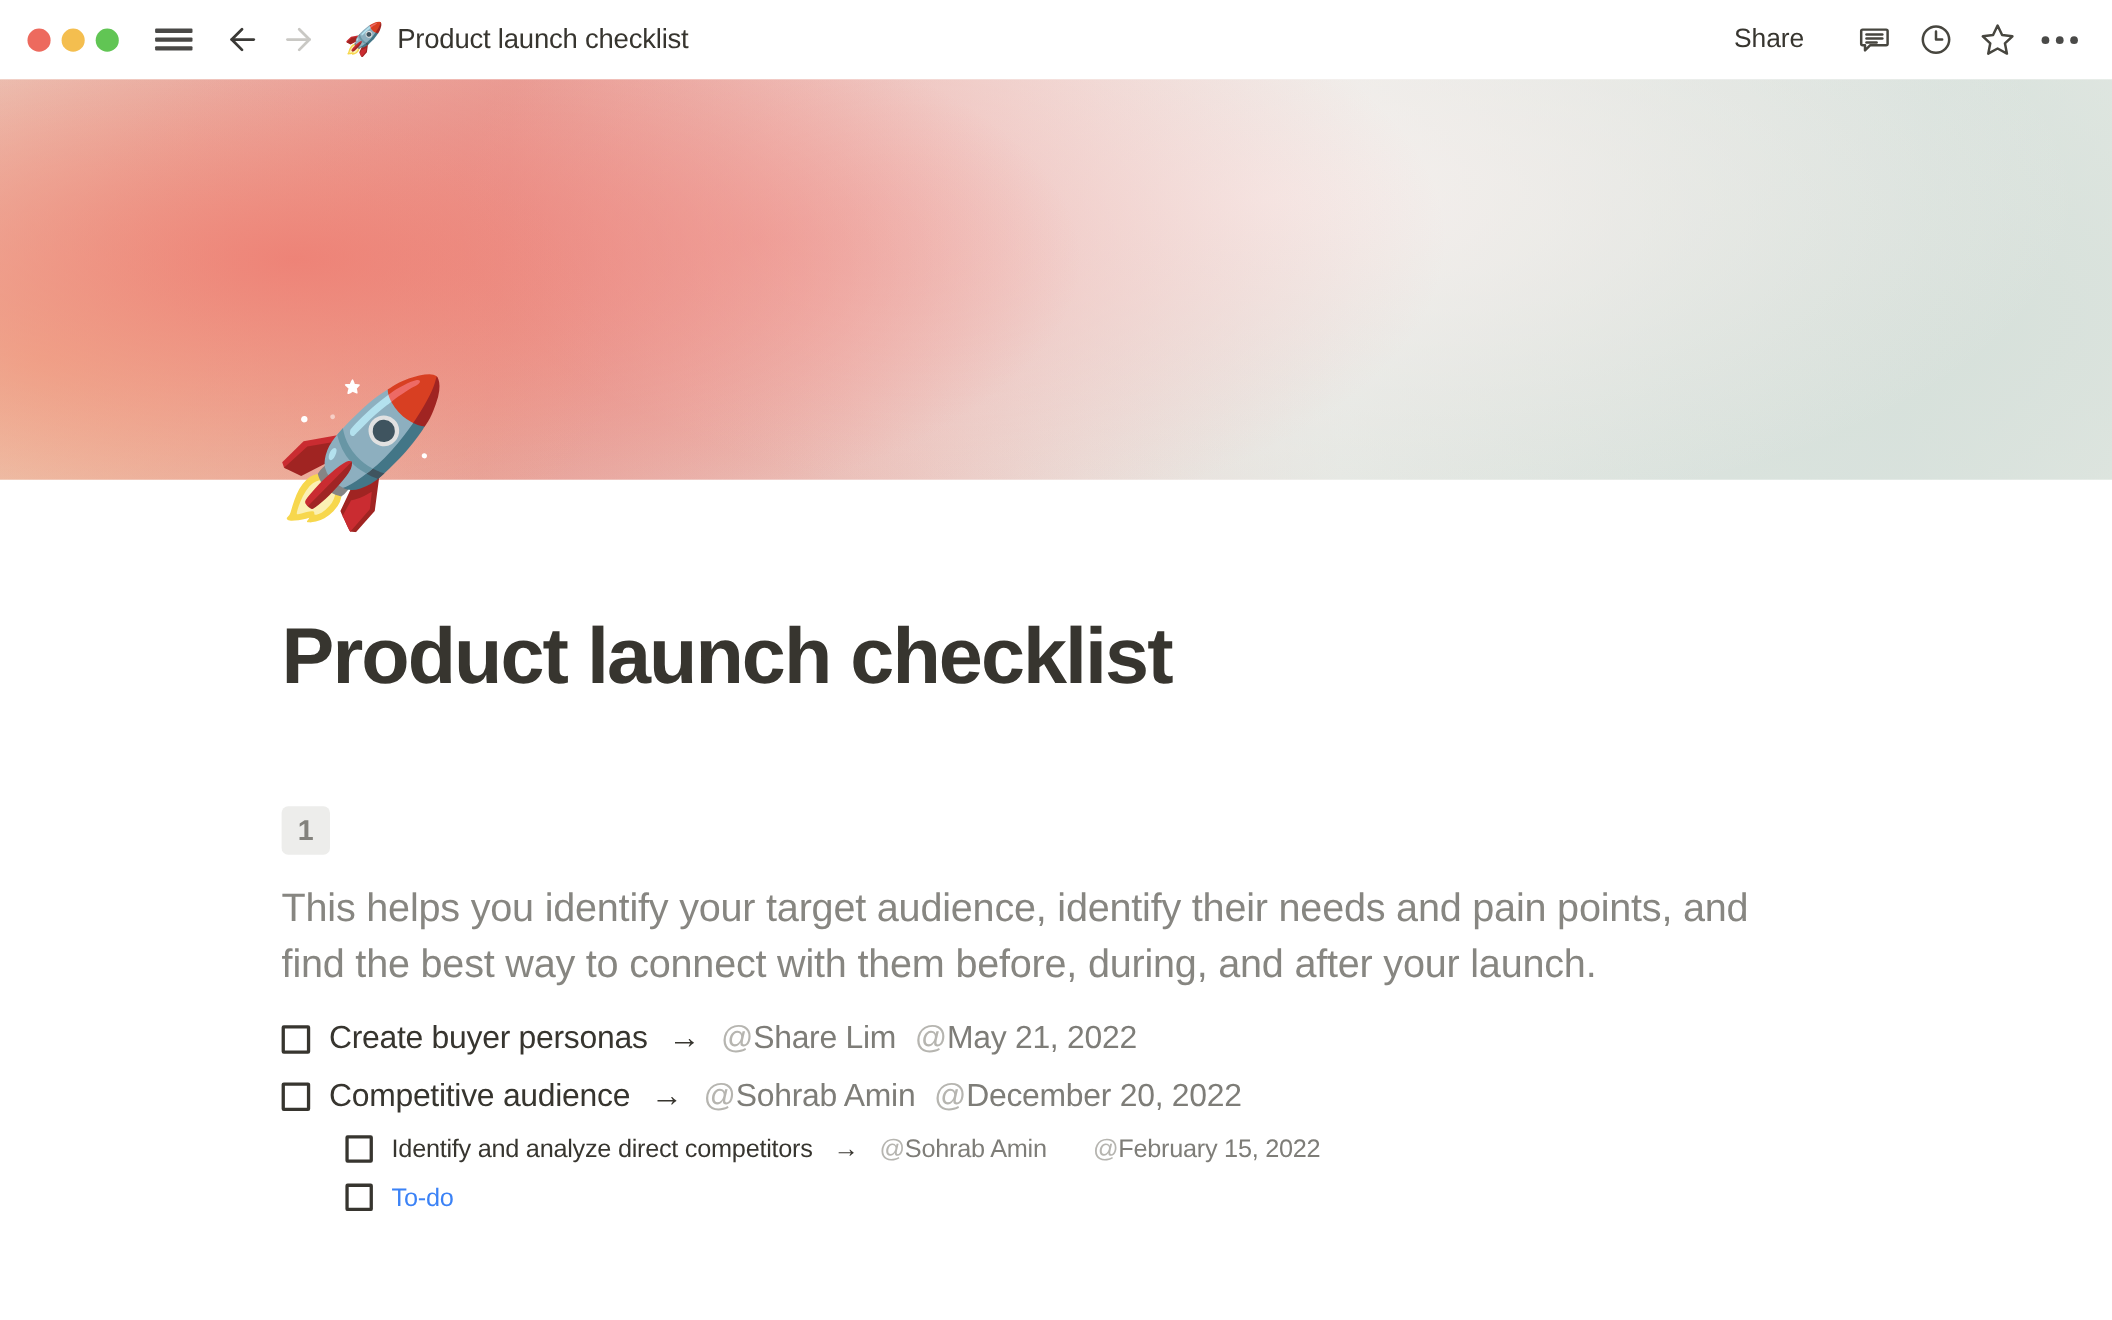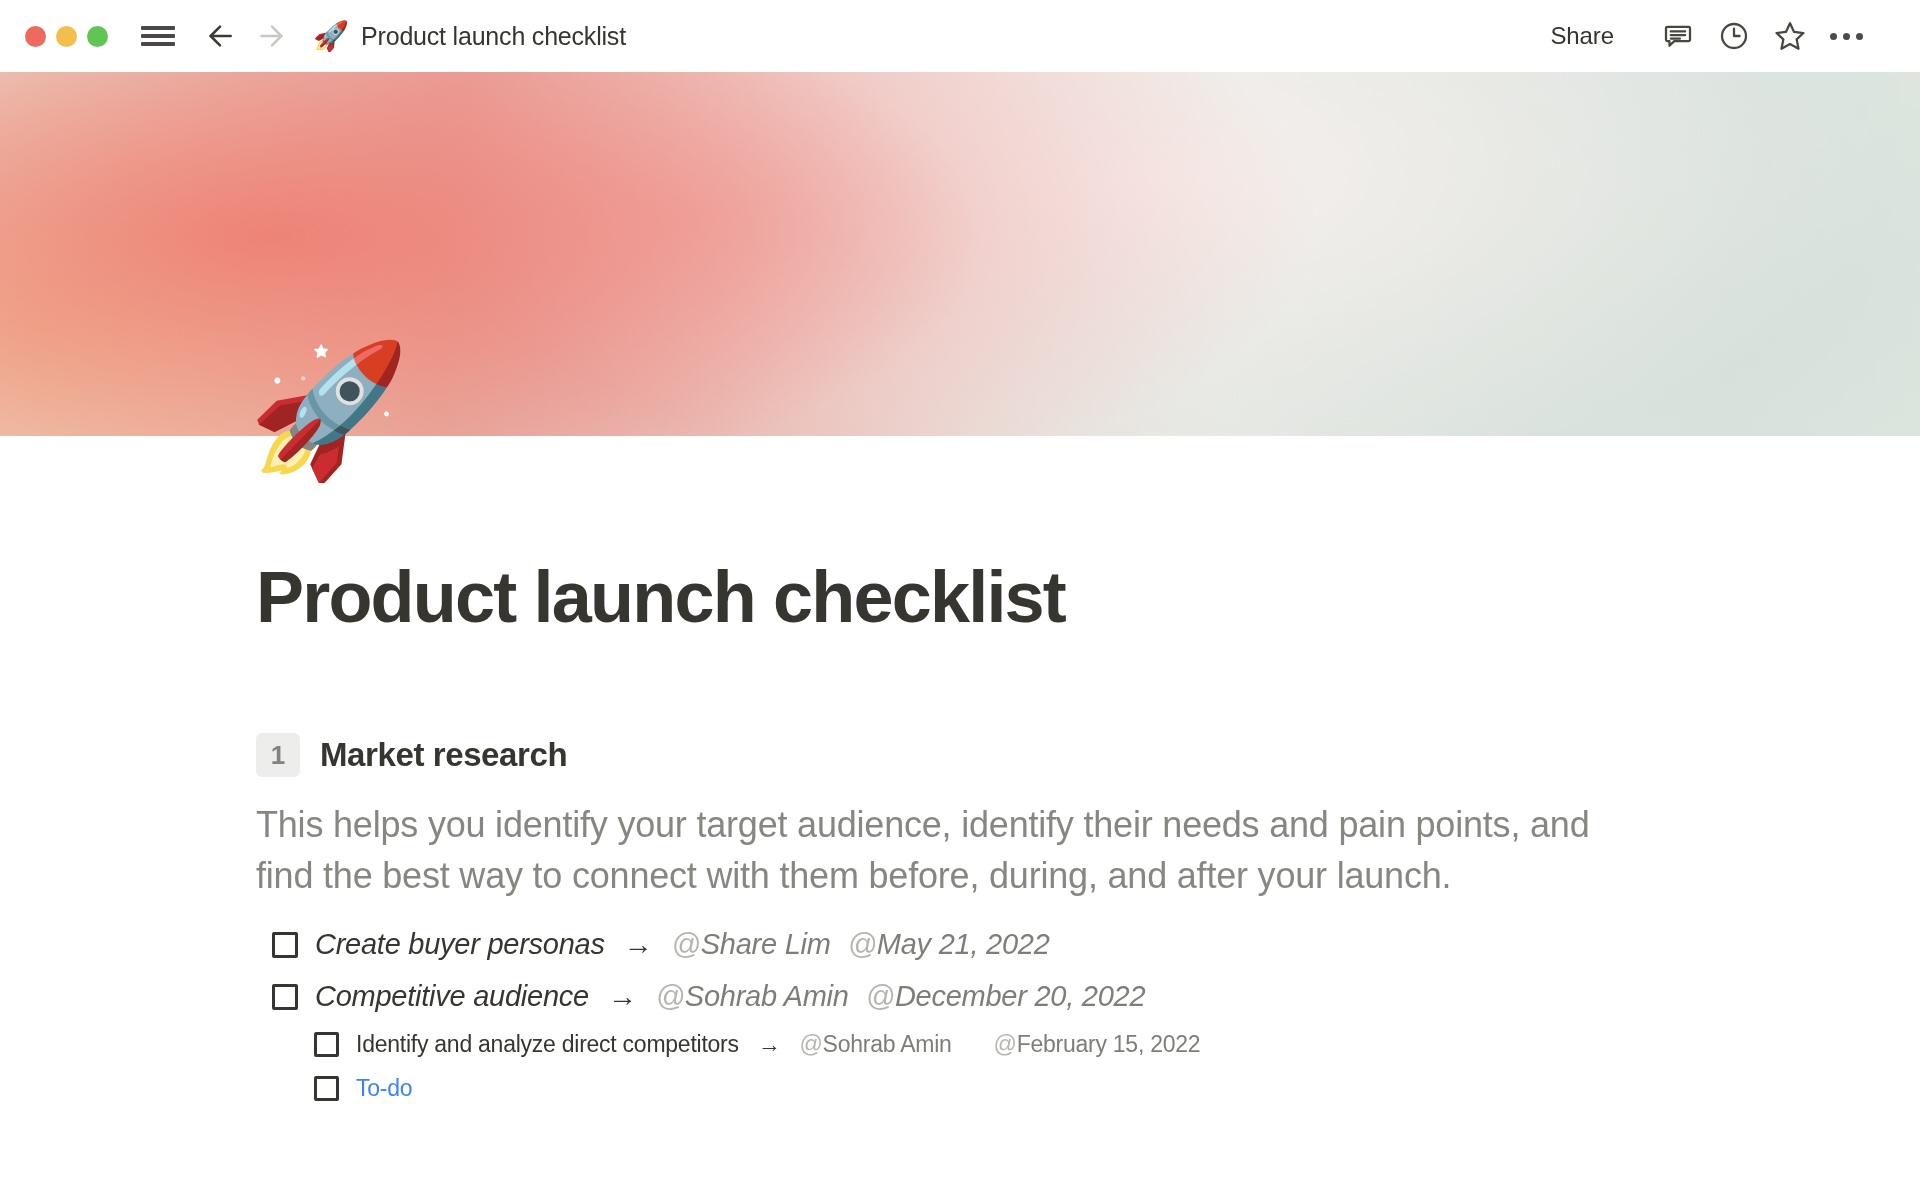--- a/index.html
+++ b/index.html
@@ -35,21 +35,21 @@
   .nav-arrows { display:flex; align-items:center; margin-left:26px; gap:14px; }
   .nav-arrow { width:38px; height:38px; display:flex; align-items:center; justify-content:center; cursor:pointer; }
 
   .doc-chip { display:flex; align-items:center; margin-left:22px; gap:12px; cursor:pointer; }
   .doc-chip .emoji { font-size:29px; line-height:1; }
   .doc-chip .doc-title {
     font-size:25px; color:#37352F; letter-spacing:-0.2px; white-space:nowrap;
   }
 
   .tb-right {
-    margin-left:auto; display:flex; align-items:center; gap:0; padding-right:46px;
+    margin-left:auto; display:flex; align-items:center; gap:0; padding-right:20px;
   }
   .share-btn {
     font-size:24px; color:#37352F; padding:8px 14px; cursor:pointer;
     letter-spacing:-0.1px; margin-right:22px;
   }
   .tb-icon {
     width:56px; height:48px; display:flex; align-items:center; justify-content:center;
     cursor:pointer;
   }
   .dots { display:flex; gap:6px; align-items:center; }
@@ -111,21 +111,21 @@
     max-width:1350px; letter-spacing:-0.2px;
   }
 
   
   .todo-list { margin-top:18px; }
   .todo {
     display:flex; align-items:center; gap:17px;
     padding:7px 0;
     font-size:29px; letter-spacing:-0.25px; line-height:1.3;
   }
-  .todo.level-1 { margin-left:16px;font-style:italic; }
+  .todo.level-1 { margin-left:0px; }
   .todo.level-2 { margin-left:58px; font-size:23px; }
 
   .checkbox {
     width:26px; height:26px;
     border:3px solid #37352F;
     border-radius:2px;
     background:#fff;
     flex:0 0 auto;
     cursor:pointer;
     display:block;
@@ -217,21 +217,20 @@
 <div class="cover"></div>
 
 <div class="page-icon">🚀</div>
 
 <div class="content">
 
   <h1 class="page-title">Product launch checklist</h1>
 
   <div class="section-head">
     <div class="num-badge">1</div>
-    <div class="section-title">Market research</div>
   </div>
 
   <p class="section-desc">This helps you identify your target audience, identify their needs and pain points, and find the best way to connect with them before, during, and after your launch.</p>
 
   <div class="todo-list">
 
     <div class="todo level-1">
       <span class="checkbox"></span>
       <span class="todo-text">Create buyer personas</span>
       <span class="arrow-glyph">→</span>

